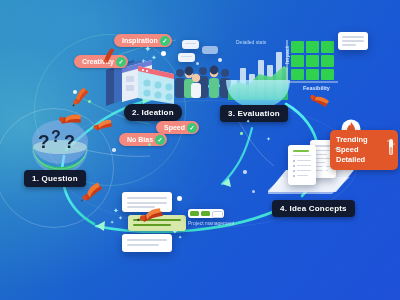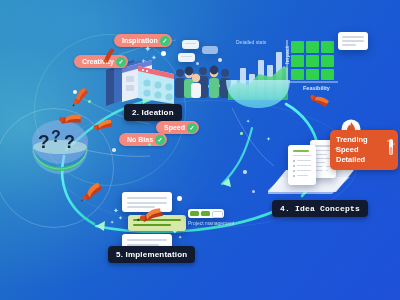--- a/index.html
+++ b/index.html
@@ -120,20 +120,21 @@
       <path d="M4,26 A28,22 0 0 0 60,26 L60,28 A28,26 0 0 1 4,28 Z" fill="#a8c4f2" opacity=".4"></path>
       <path d="M5,27 A27,20 0 0 0 59,27 A27,24 0 0 1 5,27 Z" fill="url(#ggrn)" opacity=".95"></path>
       <ellipse cx="32" cy="27" rx="27" ry="7" fill="#d8f5e2" opacity=".5"></ellipse>
       <path d="M5,27 A27,22 0 0 0 59,27" stroke="#7fe6b0" stroke-width="1" fill="none" opacity=".7"></path>
       <path d="M18,27 A27,22 0 0 0 46,27" stroke="#7fe6b0" stroke-width=".7" fill="none" opacity=".5"></path>
       <text x="10" y="28" font-family="Liberation Sans, sans-serif" font-size="19" font-weight="bold" fill="#17243d">?</text>
       <text x="23" y="22" font-family="Liberation Sans, sans-serif" font-size="16" font-weight="bold" fill="#17243d">?</text>
       <text x="36" y="28" font-family="Liberation Sans, sans-serif" font-size="18" font-weight="bold" fill="#17243d">?</text>
     </svg>
   </div>
+  <div class="steplabel" style="left:24px;top:170px;">1. Question</div>
 
   <div style="position:absolute;left:100px;top:56px;width:78px;height:52px;">
     <svg viewBox="0 0 78 52" width="78" height="52">
       <polygon points="6,14 34,4 34,40 6,50" fill="#31508f"></polygon>
       <polygon points="14,12 42,3 42,38 14,47" fill="#3f6ec0" opacity=".9"></polygon>
       <polygon points="22,12 52,4 52,38 22,46" fill="#e8eef8"></polygon>
       <polygon points="22,12 52,4 52,9 22,17" fill="#6b7fd8"></polygon>
       <rect x="26" y="20" width="8" height="6" rx="1" fill="#cdd8ec"></rect>
       <rect x="26" y="29" width="8" height="6" rx="1" fill="#cdd8ec"></rect>
       <polygon points="38,10 74,18 74,48 38,42" fill="#bfe9f5"></polygon>
@@ -141,21 +142,21 @@
       <circle cx="43" cy="14" r="1.1" fill="#fff"></circle>
         <circle cx="47" cy="15" r="1.1" fill="#fff"></circle>
       <circle cx="47" cy="27" r="3.6" fill="#8fd8e8"></circle>
         <circle cx="58" cy="29" r="3.6" fill="#8fd8e8"></circle>
       <circle cx="69" cy="31" r="3.6" fill="#8fd8e8"></circle>
       <circle cx="47" cy="37" r="3.6" fill="#8fd8e8"></circle>
         <circle cx="58" cy="39" r="3.6" fill="#8fd8e8"></circle>
       <circle cx="69" cy="41" r="3.6" fill="#8fd8e8"></circle>
     </svg>
   </div>
-  <div class="steplabel" style="left:124px;top:104px;">2. Ideation</div>
+  <div class="steplabel" style="left:124px;top:104px;border-radius:8px;">2. Ideation</div>
 
   <div style="position:absolute;left:172px;top:60px;width:62px;height:40px;">
     <svg viewBox="0 0 62 40" width="62" height="40">
       <g fill="#2e4a7d">
         <circle cx="8" cy="13" r="4"></circle>
           <rect x="3" y="18" width="10" height="20" rx="3"></rect>
         <circle cx="31" cy="11" r="4"></circle>
           <rect x="26" y="16" width="10" height="22" rx="3"></rect>
         <circle cx="53" cy="13" r="4"></circle>
           <rect x="48" y="18" width="10" height="20" rx="3"></rect>
@@ -189,20 +190,21 @@
         <rect x="48" y="8" width="6" height="46" rx="1"></rect>
       </g>
       <path d="M0,44 L10,38 L20,41 L31,30 L43,33 L56,22 L60,24 L60,56 L0,56 Z" fill="url(#ggrn)" opacity=".9"></path>
     </svg>
   </div>
   <div style="position:absolute;left:224px;top:78px;width:68px;height:32px;">
     <svg viewBox="0 0 68 32" width="68" height="32">
       <path d="M2,2 L66,2 C66,20 52,30 34,30 C16,30 2,20 2,2 Z" fill="url(#gsky)" opacity=".75"></path>
     </svg>
   </div>
+  <div class="steplabel" style="left:220px;top:105px;">3. Evaluation</div>
 
   <div style="position:absolute;left:282px;top:38px;width:58px;height:54px;">
     <svg viewBox="0 0 58 54" width="58" height="54">
       <line x1="5" y1="2" x2="5" y2="44" stroke="#bcd3ef" stroke-width="1.1"></line>
       <line x1="5" y1="44" x2="56" y2="44" stroke="#bcd3ef" stroke-width="1.1"></line>
       <g fill="#2fd14f">
         <rect x="9" y="3" width="13" height="12" rx="1"></rect>
         <rect x="24" y="3" width="13" height="12" rx="1"></rect>
         <rect x="39" y="3" width="13" height="12" rx="1"></rect>
         <rect x="9" y="17" width="13" height="12" rx="1"></rect>
@@ -244,21 +246,21 @@
     <div class="line" style="left:5px;top:10px;width:18px;height:1.3px;"></div>
     <div class="line" style="left:9px;top:15px;width:14px;height:1.3px;"></div>
     <div class="line" style="left:9px;top:20px;width:14px;height:1.3px;"></div>
     <div class="line" style="left:9px;top:25px;width:14px;height:1.3px;"></div>
     <div class="line" style="left:9px;top:30px;width:11px;height:1.3px;"></div>
     <div class="dot" style="left:5px;top:14.5px;width:2.4px;height:2.4px;background:#9fb3cc;"></div>
     <div class="dot" style="left:5px;top:19.5px;width:2.4px;height:2.4px;background:#9fb3cc;"></div>
     <div class="dot" style="left:5px;top:24.5px;width:2.4px;height:2.4px;background:#9fb3cc;"></div>
     <div class="dot" style="left:5px;top:29.5px;width:2.4px;height:2.4px;background:#9fb3cc;"></div>
   </div>
-  <div class="steplabel" style="left:272px;top:200px;font-family:Liberation Mono, monospace;">4. Idea Concepts</div>
+  <div class="steplabel" style="left:272px;top:200px;">4. Idea Concepts</div>
 
   <div style="position:absolute;left:341px;top:119px;width:20px;height:20px;">
     <svg viewBox="0 0 20 20" width="20" height="20">
       <circle cx="10" cy="10" r="9.5" fill="#ffffff"></circle>
       <path d="M10,3 C12,6 14,7.5 14,11 C14,13.8 12.2,15.8 10,15.8 C7.8,15.8 6,13.8 6,11 C6,8.6 7.6,7.6 8.4,5.6 C8.8,7.4 9.4,7.6 10,3 Z" fill="#e2572a"></path>
     </svg>
   </div>
   <div class="trendbox" style="left:330px;top:130px;width:46px;">
     <span>Trending</span><br>
     <span>Speed</span><br>
@@ -285,21 +287,20 @@
   <div class="card" style="left:122px;top:234px;width:50px;height:18px;"></div>
   <div class="line" style="left:127px;top:239px;width:40px;height:2px;"></div>
   <div class="line" style="left:127px;top:244px;width:32px;height:1.6px;"></div>
 
   <div class="card" style="left:188px;top:209px;width:36px;height:9px;"></div>
   <div class="minibtn" style="left:190px;top:211px;width:9px;height:5px;background:#5fae2c;"></div>
   <div class="minibtn" style="left:201px;top:211px;width:9px;height:5px;background:#5fae2c;"></div>
   <div class="minibtn" style="left:212px;top:211px;width:9px;height:5px;background:#ffffff;border:0.6px solid #c3cfe0;"></div>
   <div class="cap" style="left:188px;top:220px;">Project management</div>
 
-  <div class="steplabel" style="left:108px;top:246px;">5. Implementation</div>
 
   <div class="attr" style="left:114px;top:34px;">
     <span>Inspiration</span>
     <span class="chk">✓</span>
   </div>
   <div class="attr" style="left:74px;top:55px;">
     <span>Creativity</span>
     <span class="chk">✓</span>
   </div>
   <div class="attr" style="left:156px;top:121px;">

